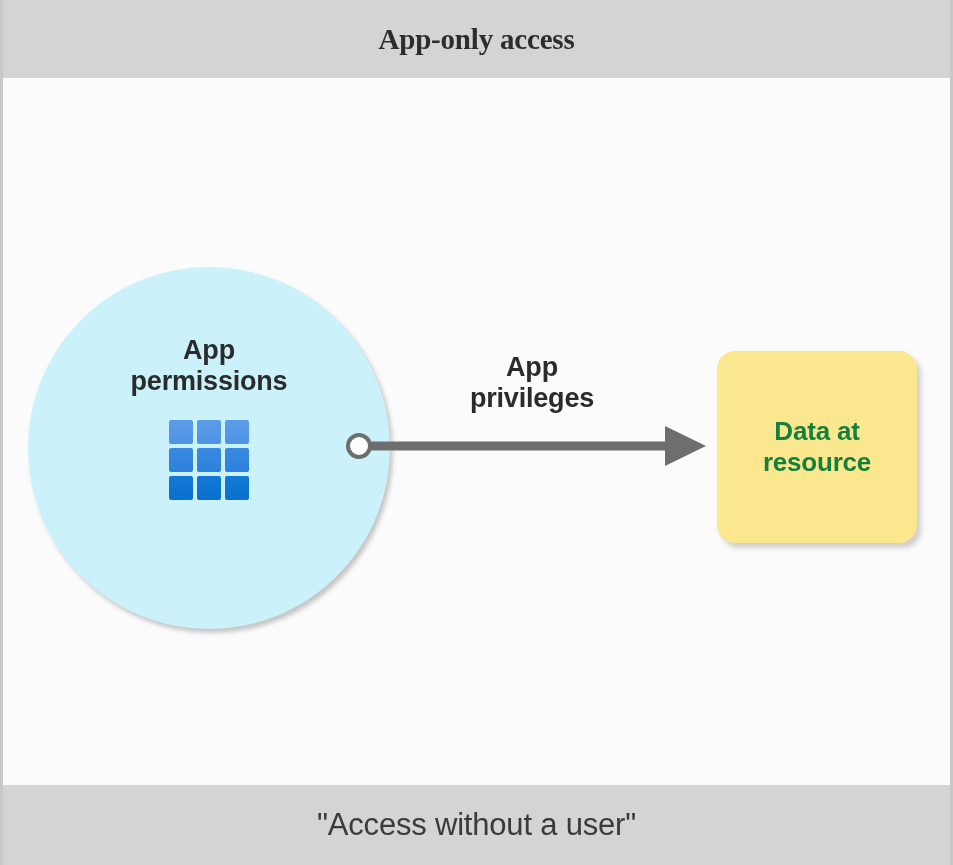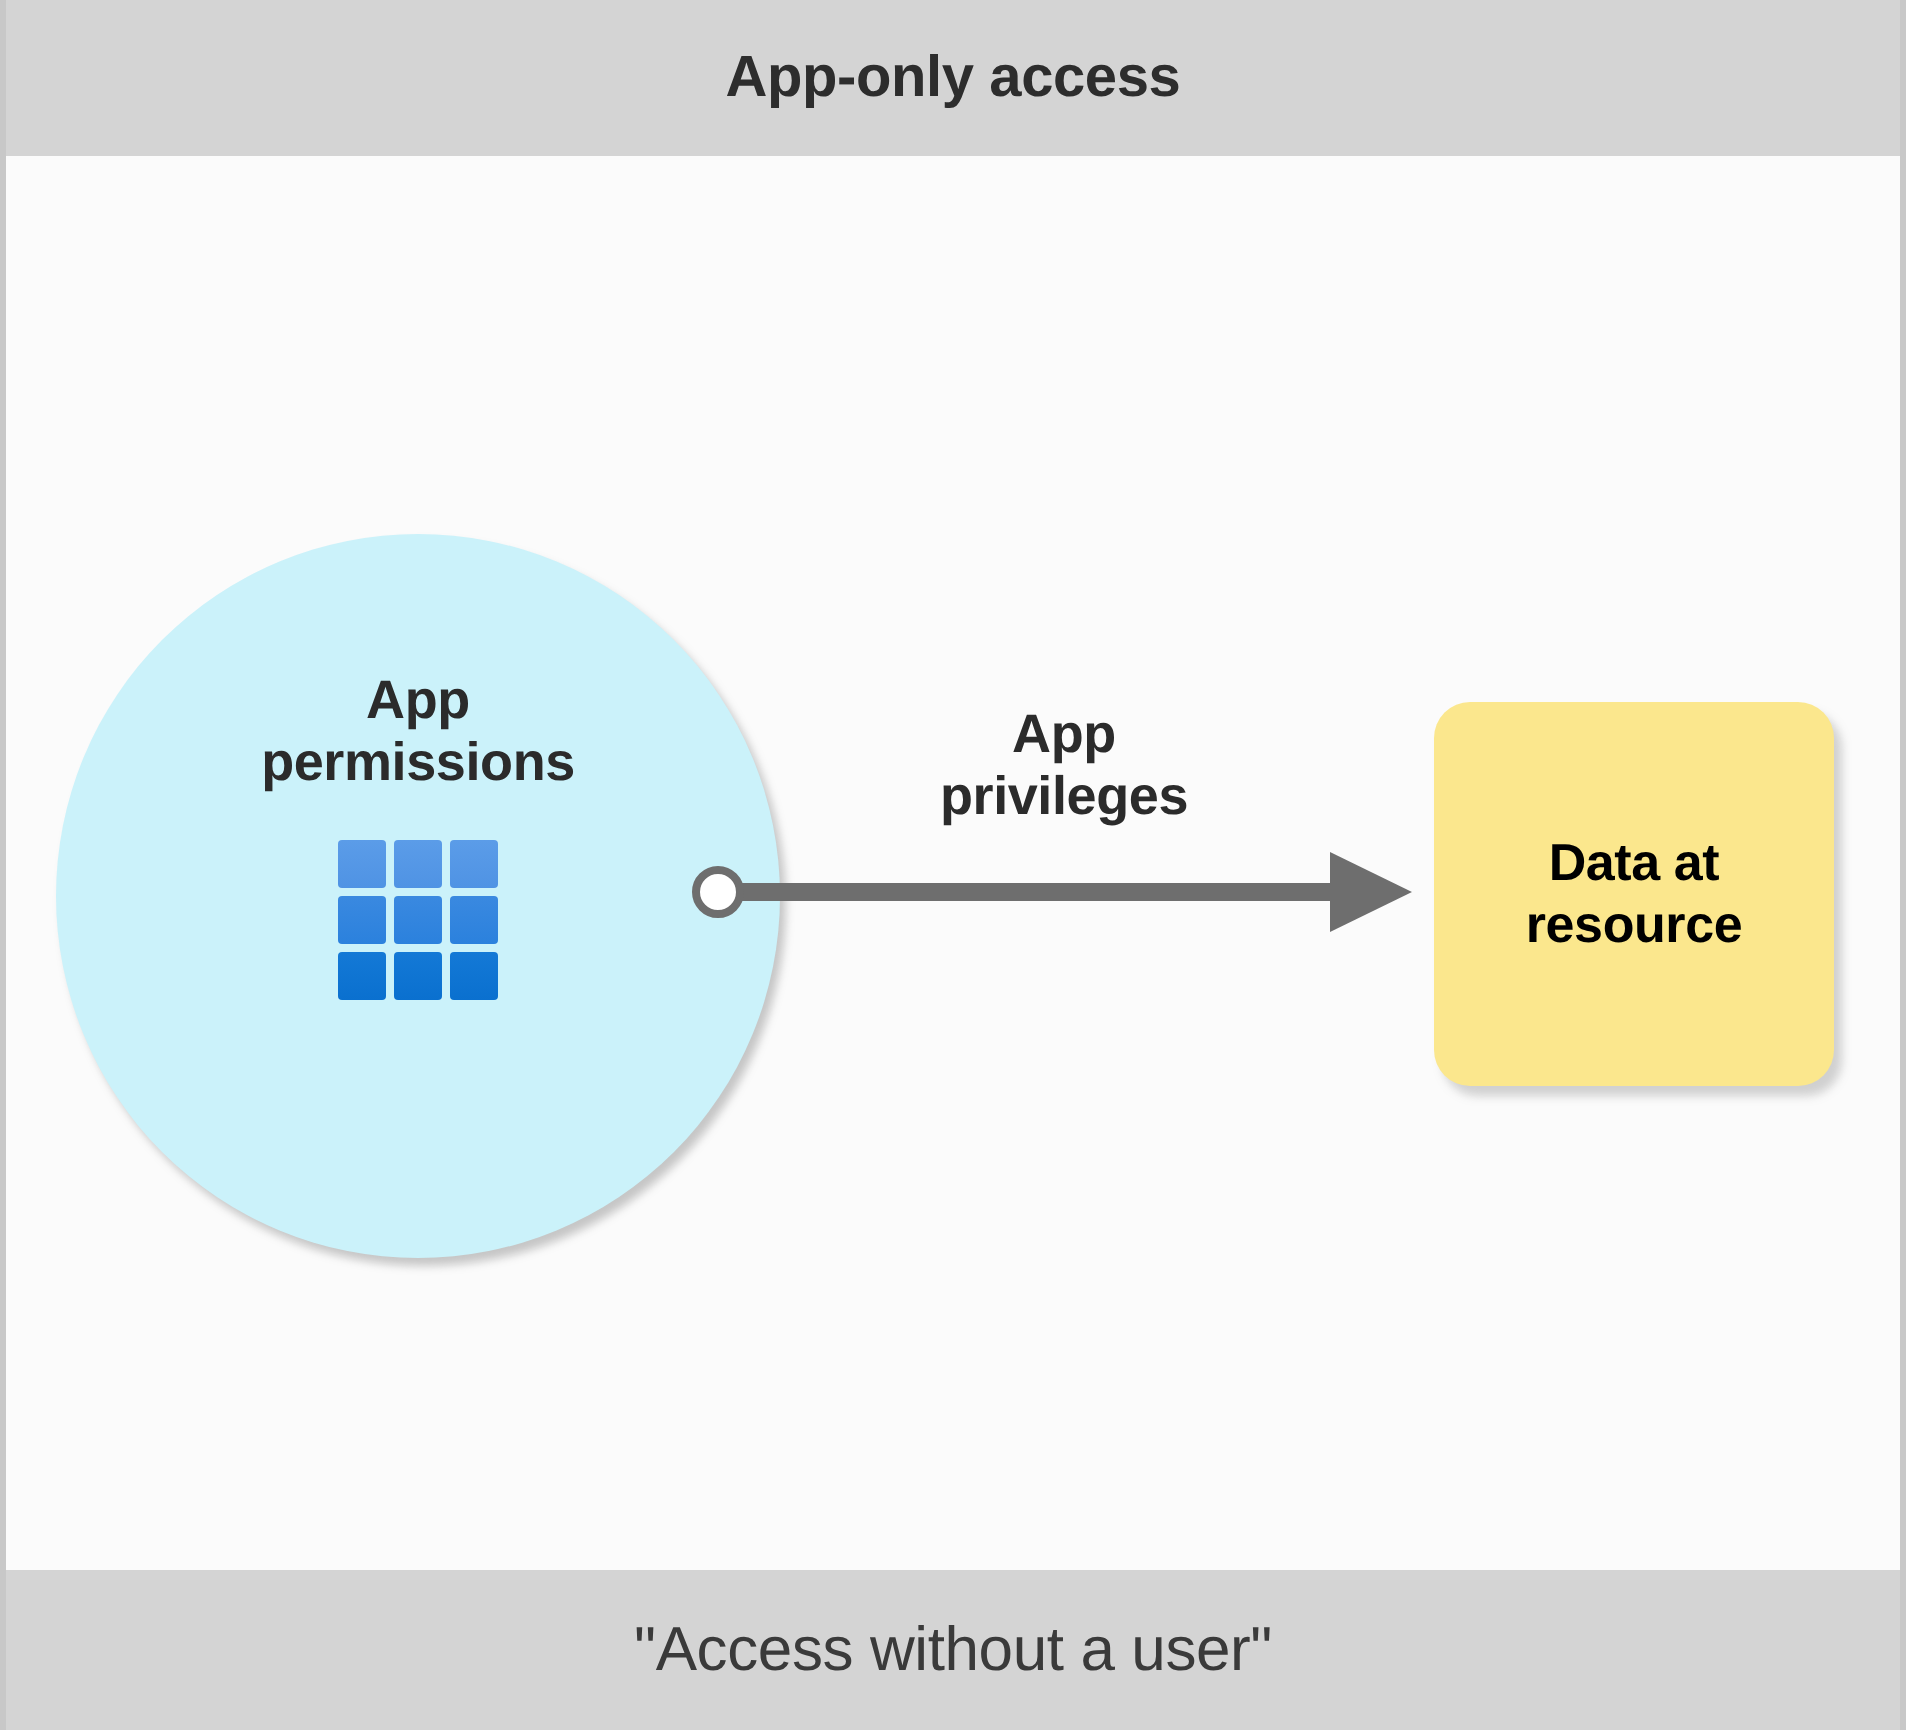--- a/index.html
+++ b/index.html
@@ -29,20 +29,21 @@
     width: 953px;
     background: #d4d4d4;
     display: flex;
     align-items: center;
     justify-content: center;
     box-sizing: border-box;
   }
   #header-band {
     top: 0;
     height: 78px;
+    font-family: Liberation Serif, serif;
   }
   #header-title {
     font-size: 29px;
     font-weight: bold;
     color: #2d2d2d;
     letter-spacing: -0.2px;
     white-space: nowrap;
   }
   #footer-band {
     top: 785px;
@@ -150,21 +151,21 @@
     border-radius: 18px;
     background: #fbe78d;
     box-shadow: 4px 5px 5px rgba(130,130,130,0.35);
     display: flex;
     align-items: center;
     justify-content: center;
   }
   #resource-label {
     font-size: 26px;
     font-weight: bold;
-    color: #000000;
+    color: #15803d;
     line-height: 1.2;
     text-align: center;
     white-space: pre-line;
     letter-spacing: -0.2px;
   }
 </style>
 </head>
 <body>
 
 <div id="figure">

